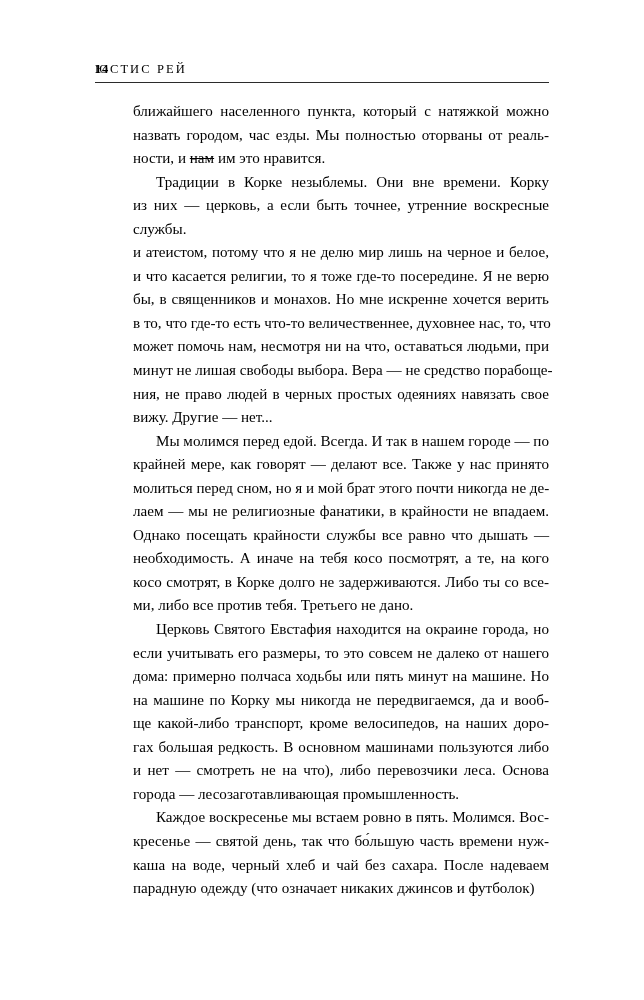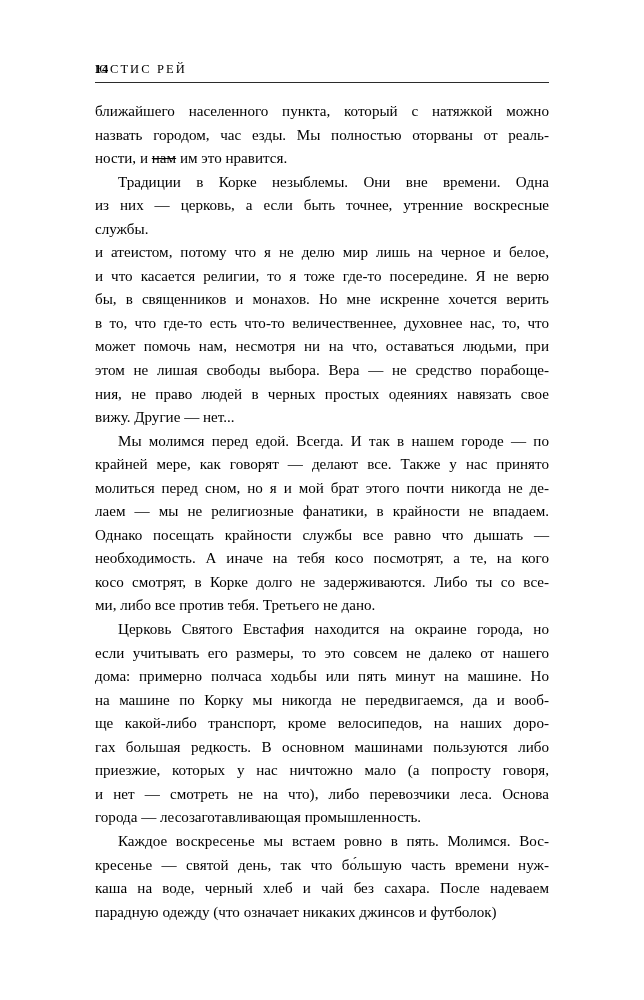--- a/index.html
+++ b/index.html
@@ -72,20 +72,21 @@
     margin: 0;
     text-indent: 23px;
     text-align: justify;
   }
   
   .ln {
     display: block;
     text-align: justify;
     text-align-last: justify;
     white-space: nowrap;
+    margin-left: 38px;
   }
   .ln.last {
     text-align-last: left;
     white-space: normal;
   }
   .ln.indent {
     text-indent: 23px;
   }
   .strike {
     text-decoration: line-through;
@@ -104,52 +105,51 @@
 
   <div class="head-rule"></div>
 
   <div class="body-text" id="body-text">
       <p style="text-indent: 0px;">
         <span class="ln">ближайшего населенного пункта, который с натяжкой можно</span>
         <span class="ln">назвать городом, час езды. Мы полностью оторваны от реаль-</span>
         <span class="ln last">ности, и <span class="strike">нам</span> им это нравится.</span>
       </p>
       <p style="text-indent: 0px;">
-        <span class="ln indent">Традиции в Корке незыблемы. Они вне времени. Одна</span>
+        <span class="ln indent">Традиции в Корке незыблемы. Они вне времени. Корку</span>
         <span class="ln">из них — церковь, а если быть точнее, утренние воскресные</span>
         <span class="ln last">службы.</span>
       </p>
       <p style="text-indent: 0px;">
         <span class="ln">и атеистом, потому что я не делю мир лишь на черное и белое,</span>
         <span class="ln">и что касается религии, то я тоже где-то посередине. Я не верю</span>
         <span class="ln">бы, в священников и монахов. Но мне искренне хочется верить</span>
         <span class="ln">в то, что где-то есть что-то величественнее, духовнее нас, то, что</span>
         <span class="ln">может помочь нам, несмотря ни на что, оставаться людьми, при</span>
-        <span class="ln">этом не лишая свободы выбора. Вера — не средство порабоще-</span>
+        <span class="ln">минут не лишая свободы выбора. Вера — не средство порабоще-</span>
         <span class="ln">ния, не право людей в черных простых одеяниях навязать свое</span>
         <span class="ln last">вижу. Другие — нет...</span>
       </p>
       <p style="text-indent: 0px;">
         <span class="ln indent">Мы молимся перед едой. Всегда. И так в нашем городе — по</span>
         <span class="ln">крайней мере, как говорят — делают все. Также у нас принято</span>
         <span class="ln">молиться перед сном, но я и мой брат этого почти никогда не де-</span>
         <span class="ln">лаем — мы не религиозные фанатики, в крайности не впадаем.</span>
         <span class="ln">Однако посещать крайности службы все равно что дышать —</span>
         <span class="ln">необходимость. А иначе на тебя косо посмотрят, а те, на кого</span>
         <span class="ln">косо смотрят, в Корке долго не задерживаются. Либо ты со все-</span>
         <span class="ln last">ми, либо все против тебя. Третьего не дано.</span>
       </p>
       <p style="text-indent: 0px;">
         <span class="ln indent">Церковь Святого Евстафия находится на окраине города, но</span>
         <span class="ln">если учитывать его размеры, то это совсем не далеко от нашего</span>
         <span class="ln">дома: примерно полчаса ходьбы или пять минут на машине. Но</span>
         <span class="ln">на машине по Корку мы никогда не передвигаемся, да и вооб-</span>
         <span class="ln">ще какой-либо транспорт, кроме велосипедов, на наших доро-</span>
         <span class="ln">гах большая редкость. В основном машинами пользуются либо</span>
-        <span class="ln">приезжие, которых у нас ничтожно мало (а попросту говоря,</span>
         <span class="ln">и нет — смотреть не на что), либо перевозчики леса. Основа</span>
         <span class="ln last">города — лесозаготавливающая промышленность.</span>
       </p>
       <p style="text-indent: 0px;">
         <span class="ln indent">Каждое воскресенье мы встаем ровно в пять. Молимся. Вос-</span>
         <span class="ln">кресенье — святой день, так что бо́льшую часть времени нуж-</span>
         <span class="ln">каша на воде, черный хлеб и чай без сахара. После надеваем</span>
         <span class="ln last">парадную одежду (что означает никаких джинсов и футболок)</span>
       </p>
     </div>

